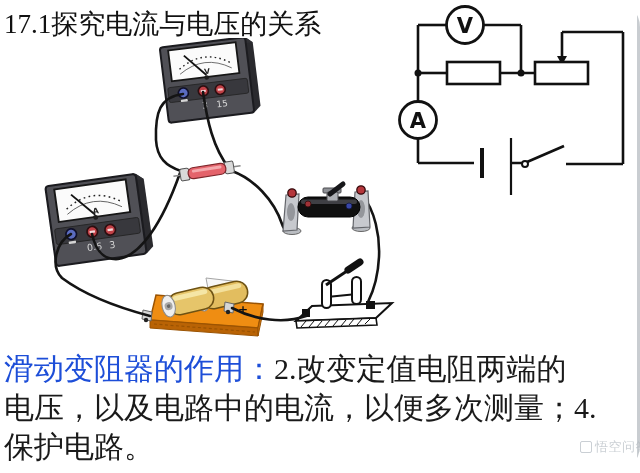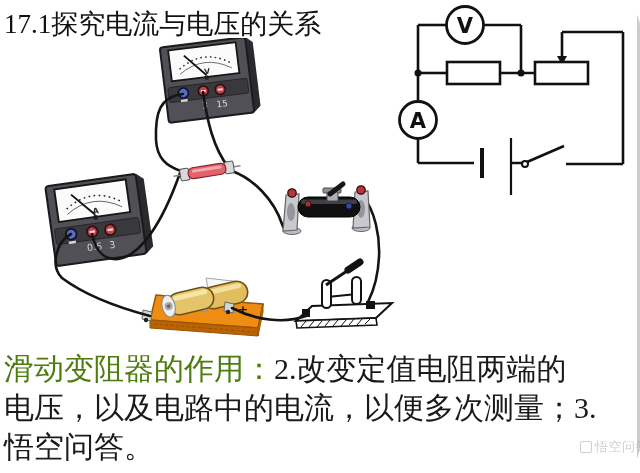--- a/index.html
+++ b/index.html
@@ -2,21 +2,21 @@
 <html><head>
 <meta charset="utf-8">
 <style>
   html,body{margin:0;padding:0;background:#fff;}
   .slide{position:relative;width:640px;height:473px;background:#ffffff;overflow:hidden;
          font-family:"Liberation Serif","DejaVu Serif",serif;border-radius:27px;}
   .page-title{position:absolute;left:4px;top:6px;font-size:27px;color:#111;white-space:nowrap;}
   .circuit-svg{position:absolute;left:396px;top:2px;width:244px;height:198px;}
   .apparatus-svg{position:absolute;left:0;top:38px;width:400px;height:315px;}
   .caption{position:absolute;left:4px;top:349px;width:634px;font-size:30px;line-height:39px;color:#1a1a1a;}
-  .caption .hl{color:#4d7c0f;}
+  .caption .hl{color:#1d4ed8;}
   .watermark{position:absolute;left:580px;top:438px;width:58px;display:flex;align-items:center;gap:3px;
              color:rgba(158,167,177,0.55);font-family:"Liberation Sans","DejaVu Sans",sans-serif;
              font-size:13px;letter-spacing:0.5px;white-space:nowrap;}
   .wm-logo{display:inline-block;width:10px;height:10px;border:1.5px solid rgba(158,167,177,0.55);
            border-radius:2px;flex:0 0 auto;}
   .edge-strip{position:absolute;right:0;top:0;width:3px;height:473px;background:#b7bcc1;opacity:.75;}
   svg text{font-family:"DejaVu Sans","Liberation Sans",sans-serif;}
 </style>
 </head>
 <body>
@@ -191,22 +191,22 @@
       <line x1="25" y1="0" x2="34" y2="0" stroke="#888" stroke-width="1.5"></line>
       <rect x="-27" y="-6" width="9" height="12" rx="2" fill="#d9d9d9" stroke="#555" stroke-width="1"></rect>
       <rect x="18" y="-6" width="9" height="12" rx="2" fill="#d9d9d9" stroke="#555" stroke-width="1"></rect>
       <rect x="-19" y="-5.5" width="38" height="11" rx="5" fill="#e4636b" stroke="#7e262b" stroke-width="1.2"></rect>
       <rect x="-15" y="-3.5" width="30" height="3" rx="1.5" fill="#f4a9ad"></rect>
     </g>
   </svg>
 
   <div class="caption">
     <div><span class="hl">滑动变阻器的作用：</span><span>2.改变定值电阻两端的</span></div>
-    <div>电压，以及电路中的电流，以便多次测量；3.</div>
-    <div>悟空问答。</div>
+    <div>电压，以及电路中的电流，以便多次测量；4.</div>
+    <div>保护电路。</div>
   </div>
 
   <div class="watermark">
     <span class="wm-logo"></span>
     <span>悟空问答</span>
   </div>
 
   <div class="edge-strip"></div>
 </div>
 

